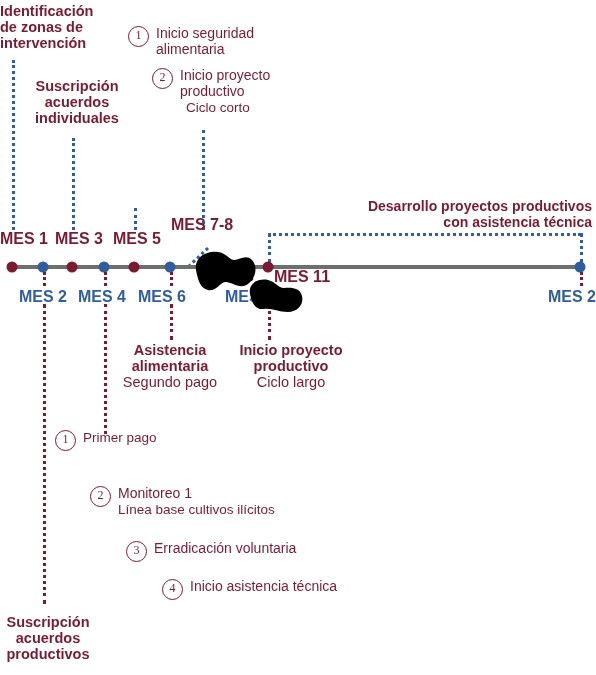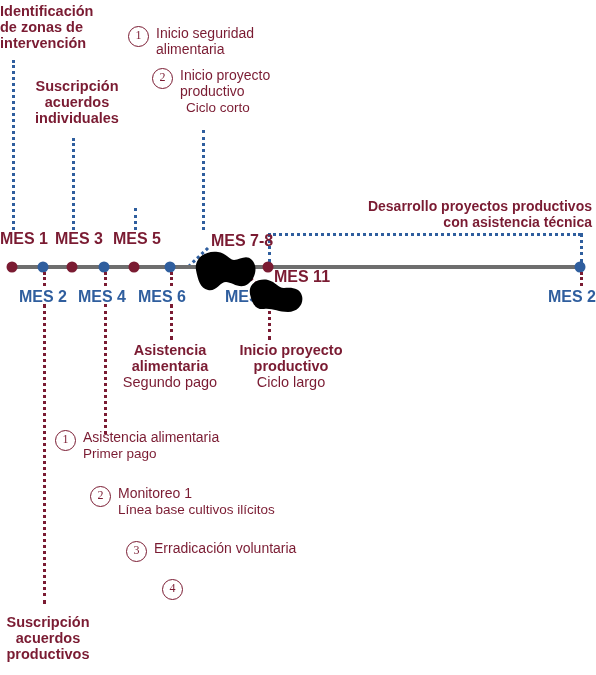--- a/index.html
+++ b/index.html
@@ -115,21 +115,21 @@
     <span class="hd">con asistencia técnica</span>
   </div>
 
   <div class="hline b" style="left:268px;top:233px;width:313px;"></div>
   <div class="vline b" style="left:268px;top:233px;height:30px;"></div>
   <div class="vline b" style="left:580px;top:233px;height:30px;"></div>
 
   <div class="mlabel up" style="left:0px;top:230px;">MES 1</div>
   <div class="mlabel up" style="left:55px;top:230px;">MES 3</div>
   <div class="mlabel up" style="left:113px;top:230px;">MES 5</div>
-  <div class="mlabel up" style="left:171px;top:232px;margin-left:40px;">MES 7-8</div>
+  <div class="mlabel up" style="left:171px;top:216px;">MES 7-8</div>
   <div class="mlabel up" style="left:274px;top:230px;margin-top:38px;">MES 11</div>
 
   <div id="axis"></div>
 
   <div class="node r" style="left:12px;"></div>
   <div class="node b" style="left:43px;"></div>
   <div class="node r" style="left:72px;"></div>
   <div class="node b" style="left:104px;"></div>
   <div class="node r" style="left:134px;"></div>
   <div class="node b" style="left:170px;"></div>
@@ -172,21 +172,20 @@
 
   <div class="tb maroon" style="left:0px;top:614px;width:96px;text-align:center;font-size:14.5px;">
     <span class="hd">Suscripción</span><br>
     <span class="hd">acuerdos</span><br>
     <span class="hd">productivos</span>
   </div>
 
   <div class="numitem" style="left:55px;top:430px;">
     <div class="circ">1</div>
     <div class="numtxt" style="width:300px;">
-      <span class="hd">Asistencia alimentaria</span>
       <span class="sub">Primer pago</span>
     </div>
   </div>
 
   <div class="numitem" style="left:90px;top:486px;">
     <div class="circ">2</div>
     <div class="numtxt" style="width:300px;">
       <span class="hd">Monitoreo 1</span>
       <span class="sub">Línea base cultivos ilícitos</span>
     </div>
@@ -194,20 +193,23 @@
 
   <div class="numitem" style="left:126px;top:541px;">
     <div class="circ">3</div>
     <div class="numtxt" style="width:300px;">
       <span class="hd">Erradicación voluntaria</span>
     </div>
   </div>
 
   <div class="numitem" style="left:162px;top:579px;">
     <div class="circ">4</div>
+    <div class="numtxt" style="width:300px;">
+      <span class="hd">Inicio asistencia técnica</span>
+    </div>
   </div>
 
   <svg style="position:absolute;left:188px;top:248px;" width="72" height="48" viewBox="0 0 72 48">
     <path d="M8 22 C6 10 18 2 30 4 C38 5 42 12 46 12 C52 12 58 6 64 12
              C70 18 68 30 60 36 C52 42 44 34 38 34 C32 34 28 44 20 42
              C12 40 10 32 8 22 Z" fill="#000000"></path>
   </svg>
   <svg style="position:absolute;left:244px;top:276px;" width="62" height="40" viewBox="0 0 62 40">
     <path d="M6 18 C4 8 14 2 24 4 C32 6 34 12 40 12 C48 11 56 12 58 20
              C60 28 54 36 44 36 C34 36 28 32 20 33 C12 34 8 28 6 18 Z" fill="#000000"></path>

